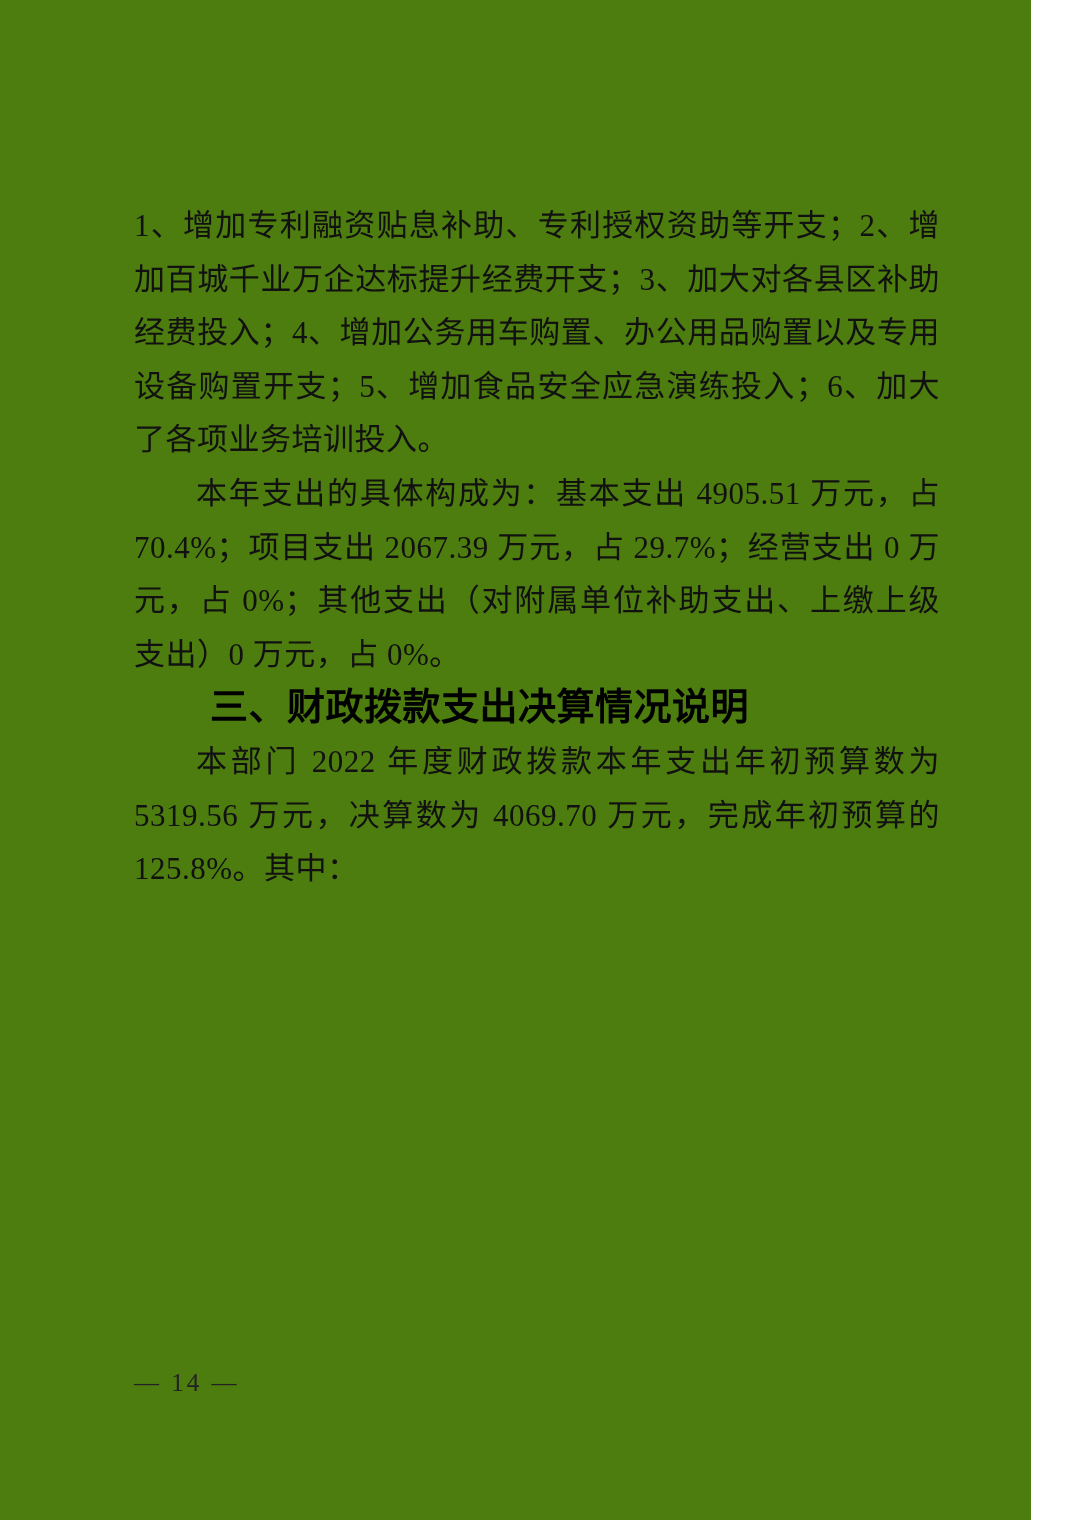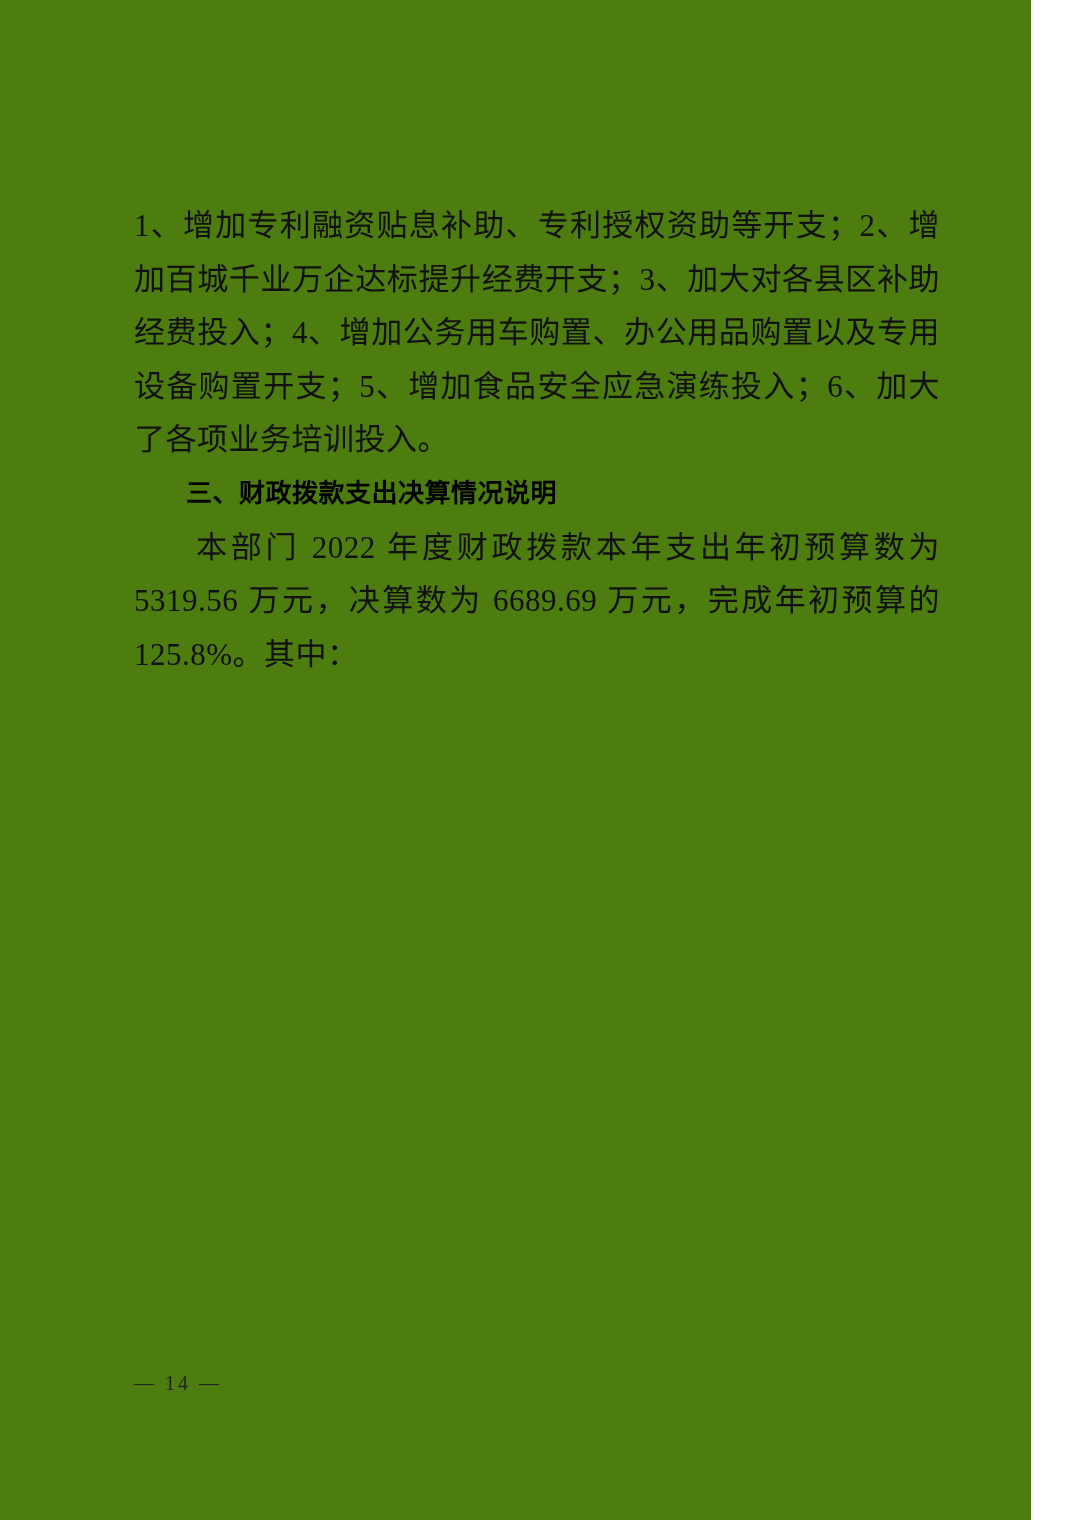--- a/index.html
+++ b/index.html
@@ -35,40 +35,41 @@
   }
   .para.no-indent {
     text-indent: 0;
   }
   .heading {
     margin: 0;
     padding: 0;
     text-indent: 2em;
     font-family: "Liberation Sans", "DejaVu Sans", sans-serif;
     font-weight: 700;
-    font-size: 26px;
+    font-size: 38px;
     line-height: 53.6px;
     letter-spacing: 0.5px;
     color: #000000;
   }
   .page-footer {
     position: absolute;
     left: 134px;
     top: 1366px;
-    font-size: 20px;
+    font-size: 25px;
     line-height: 34px;
     letter-spacing: 3px;
     color: #222222;
   }
 </style>
 </head>
 <body>
 
 <div class="page">
   <main class="content">
     <p class="para no-indent">1、增加专利融资贴息补助、专利授权资助等开支；2、增加百城千业万企达标提升经费开支；3、加大对各县区补助经费投入；4、增加公务用车购置、办公用品购置以及专用设备购置开支；5、增加食品安全应急演练投入；6、加大了各项业务培训投入。</p>
+    <p class="para">本年支出的具体构成为：基本支出 4905.51 万元，占 70.4%；项目支出 2067.39 万元，占 29.7%；经营支出 0 万元，占 0%；其他支出（对附属单位补助支出、上缴上级支出）0 万元，占 0%。</p>
     <h2 class="heading">三、财政拨款支出决算情况说明</h2>
-    <p class="para">本部门 2022 年度财政拨款本年支出年初预算数为 5319.56 万元，决算数为 6689.69 万元，完成年初预算的 125.8%。其中：</p>
+    <p class="para">本部门 2022 年度财政拨款本年支出年初预算数为 5319.56 万元，决算数为 4069.70 万元，完成年初预算的 125.8%。其中：</p>
   </main>
   <footer class="page-footer">
     <span>— 14 —</span>
   </footer>
 </div>
 
 </body></html>

